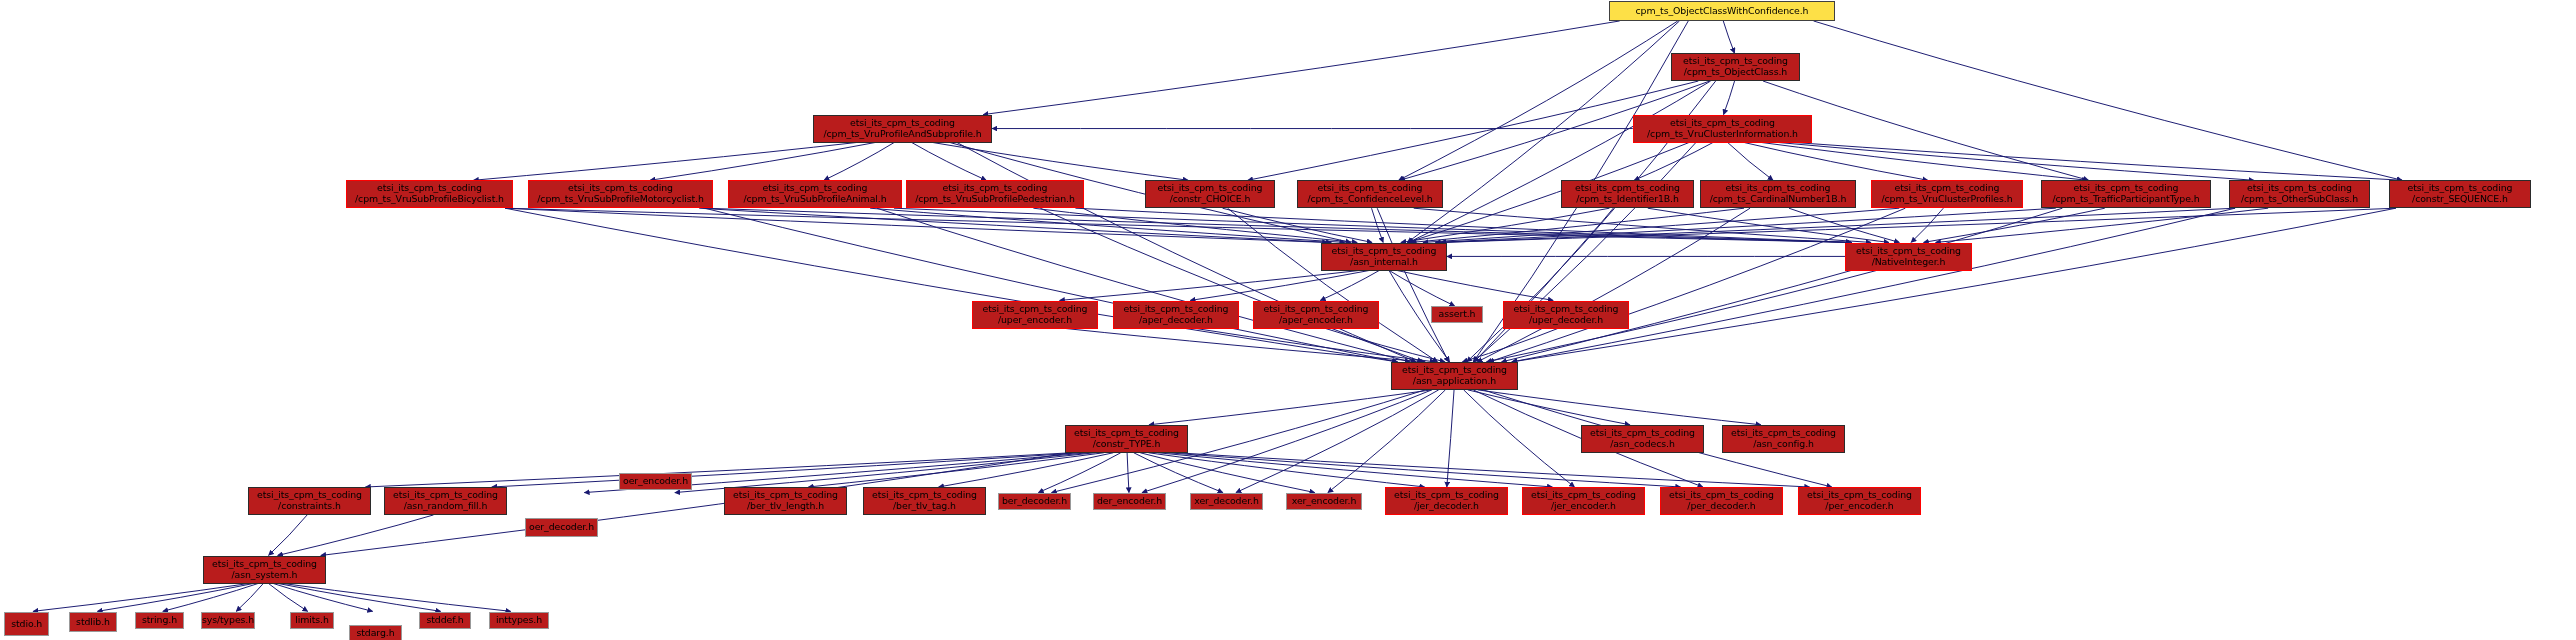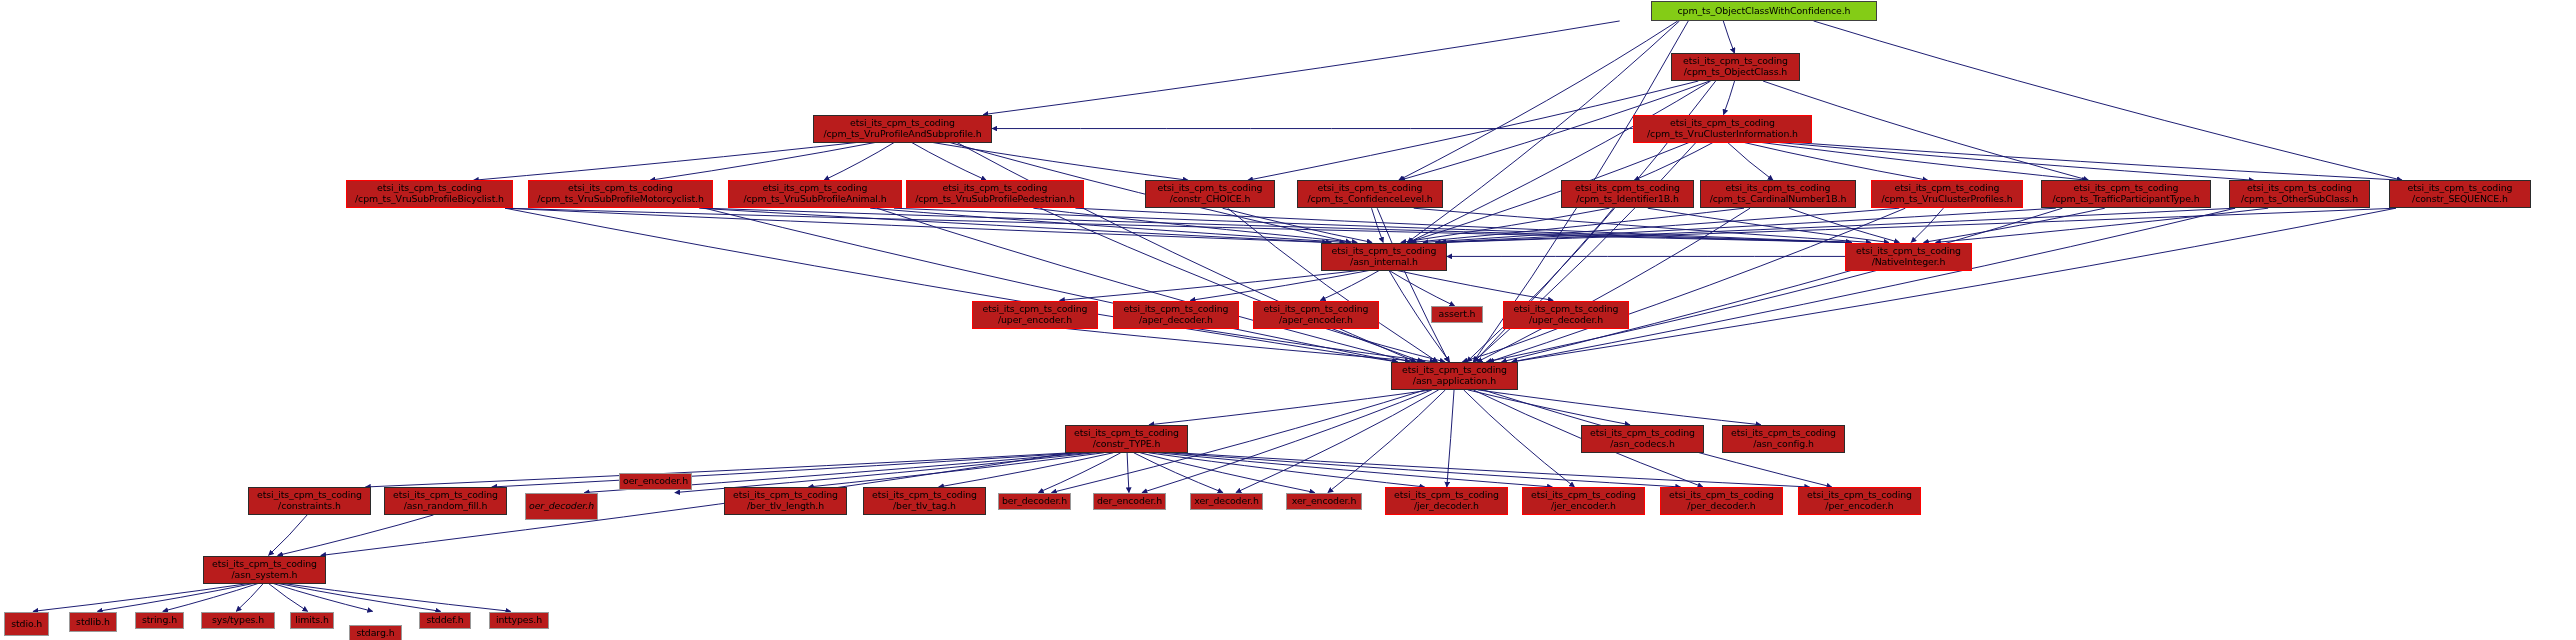--- a/index.html
+++ b/index.html
@@ -17,21 +17,21 @@
     color:#000000;
     font-size:9.4px;
     line-height:10.8px;
     letter-spacing:-0.1px;
     white-space:pre;
     z-index:5;
   }
   .node.b-black{border:0.7px solid #2b2b2b;}
   .node.b-red{border:0.7px solid #ff0000;}
   .node.b-grey{border:0.7px solid #999999;}
-  .node.root{background:#84cc16;border:0.7px solid #404040;margin-left:42px;}
+  .node.root{background:#fde047;border:0.7px solid #404040;}
   .node .lbl{display:block;}
 </style>
 </head>
 <body>
 
 <div id="graph">
   <svg id="edges" xmlns="http://www.w3.org/2000/svg" viewBox="0 0 3685 916" width="2576" height="640">
     <defs>
       <marker id="arrow" viewBox="0 0 10 10" refX="9" refY="5" markerWidth="6" markerHeight="6" orient="auto-start-reverse">
         <path d="M 0 0 L 10 5 L 0 10 z" fill="#191970"></path>
@@ -173,36 +173,36 @@
       <div class="node b-red" style="left: 1113px; top: 301px; width: 126px; height: 28px;"><div><span class="lbl">etsi_its_cpm_ts_coding</span><span class="lbl">/aper_decoder.h</span></div></div>
       <div class="node b-red" style="left: 1253px; top: 301px; width: 126px; height: 28px;"><div><span class="lbl">etsi_its_cpm_ts_coding</span><span class="lbl">/aper_encoder.h</span></div></div>
       <div class="node b-grey" style="left: 1431px; top: 306px; width: 52px; height: 17px;"><div><span class="lbl">assert.h</span></div></div>
       <div class="node b-red" style="left: 1503px; top: 301px; width: 126px; height: 28px;"><div><span class="lbl">etsi_its_cpm_ts_coding</span><span class="lbl">/uper_decoder.h</span></div></div>
       <div class="node b-black" style="left: 1391px; top: 362px; width: 127px; height: 28px;"><div><span class="lbl">etsi_its_cpm_ts_coding</span><span class="lbl">/asn_application.h</span></div></div>
       <div class="node b-black" style="left: 1065px; top: 425px; width: 123px; height: 28px;"><div><span class="lbl">etsi_its_cpm_ts_coding</span><span class="lbl">/constr_TYPE.h</span></div></div>
       <div class="node b-black" style="left: 1581px; top: 425px; width: 123px; height: 28px;"><div><span class="lbl">etsi_its_cpm_ts_coding</span><span class="lbl">/asn_codecs.h</span></div></div>
       <div class="node b-black" style="left: 1722px; top: 425px; width: 123px; height: 28px;"><div><span class="lbl">etsi_its_cpm_ts_coding</span><span class="lbl">/asn_config.h</span></div></div>
       <div class="node b-black" style="left: 248px; top: 487px; width: 123px; height: 28px;"><div><span class="lbl">etsi_its_cpm_ts_coding</span><span class="lbl">/constraints.h</span></div></div>
       <div class="node b-black" style="left: 384px; top: 487px; width: 123px; height: 28px;"><div><span class="lbl">etsi_its_cpm_ts_coding</span><span class="lbl">/asn_random_fill.h</span></div></div>
-      <div class="node b-grey" style="left: 525px; top: 493px; width: 73px; height: 27px; font-style: italic;"><div><span class="lbl">oer_decoder.h</span></div></div>
+      <div class="node b-grey" style="left: 525px; top: 518px; width: 73px; height: 19px;"><div><span class="lbl">oer_decoder.h</span></div></div>
       <div class="node b-grey" style="left: 619px; top: 473px; width: 73px; height: 17px;"><div><span class="lbl">oer_encoder.h</span></div></div>
       <div class="node b-black" style="left: 724px; top: 487px; width: 123px; height: 28px;"><div><span class="lbl">etsi_its_cpm_ts_coding</span><span class="lbl">/ber_tlv_length.h</span></div></div>
       <div class="node b-black" style="left: 863px; top: 487px; width: 123px; height: 28px;"><div><span class="lbl">etsi_its_cpm_ts_coding</span><span class="lbl">/ber_tlv_tag.h</span></div></div>
       <div class="node b-grey" style="left: 998px; top: 493px; width: 73px; height: 17px;"><div><span class="lbl">ber_decoder.h</span></div></div>
       <div class="node b-grey" style="left: 1093px; top: 493px; width: 73px; height: 17px;"><div><span class="lbl">der_encoder.h</span></div></div>
       <div class="node b-grey" style="left: 1190px; top: 493px; width: 73px; height: 17px;"><div><span class="lbl">xer_decoder.h</span></div></div>
       <div class="node b-grey" style="left: 1286px; top: 493px; width: 76px; height: 17px;"><div><span class="lbl">xer_encoder.h</span></div></div>
       <div class="node b-red" style="left: 1385px; top: 487px; width: 123px; height: 28px;"><div><span class="lbl">etsi_its_cpm_ts_coding</span><span class="lbl">/jer_decoder.h</span></div></div>
       <div class="node b-red" style="left: 1522px; top: 487px; width: 123px; height: 28px;"><div><span class="lbl">etsi_its_cpm_ts_coding</span><span class="lbl">/jer_encoder.h</span></div></div>
       <div class="node b-red" style="left: 1660px; top: 487px; width: 123px; height: 28px;"><div><span class="lbl">etsi_its_cpm_ts_coding</span><span class="lbl">/per_decoder.h</span></div></div>
       <div class="node b-red" style="left: 1798px; top: 487px; width: 123px; height: 28px;"><div><span class="lbl">etsi_its_cpm_ts_coding</span><span class="lbl">/per_encoder.h</span></div></div>
       <div class="node b-black" style="left: 203px; top: 556px; width: 123px; height: 28px;"><div><span class="lbl">etsi_its_cpm_ts_coding</span><span class="lbl">/asn_system.h</span></div></div>
       <div class="node b-grey" style="left: 4.2px; top: 612px; width: 45px; height: 24px;"><div><span class="lbl">stdio.h</span></div></div>
       <div class="node b-grey" style="left: 69px; top: 612px; width: 48px; height: 20px;"><div><span class="lbl">stdlib.h</span></div></div>
       <div class="node b-grey" style="left: 135px; top: 612px; width: 49px; height: 17px; align-items: center;"><div><span class="lbl">string.h</span></div></div>
-      <div class="node b-grey" style="left: 201px; top: 612px; width: 74px; height: 17px;"><div><span class="lbl">sys/types.h</span></div></div>
+      <div class="node b-grey" style="left: 201px; top: 612px; width: 54px; height: 17px;"><div><span class="lbl">sys/types.h</span></div></div>
       <div class="node b-grey" style="left: 290px; top: 612px; width: 44px; height: 17px;"><div><span class="lbl">limits.h</span></div></div>
       <div class="node b-grey" style="left: 349px; top: 612px; width: 53px; height: 17px; margin-top: 13px;"><div><span class="lbl">stdarg.h</span></div></div>
       <div class="node b-grey" style="left: 419px; top: 612px; width: 52px; height: 17px;"><div><span class="lbl">stddef.h</span></div></div>
       <div class="node b-grey" style="left: 489px; top: 612px; width: 60px; height: 17px;"><div><span class="lbl">inttypes.h</span></div></div>
     </div>
 </div>
 
 
 </body></html>

